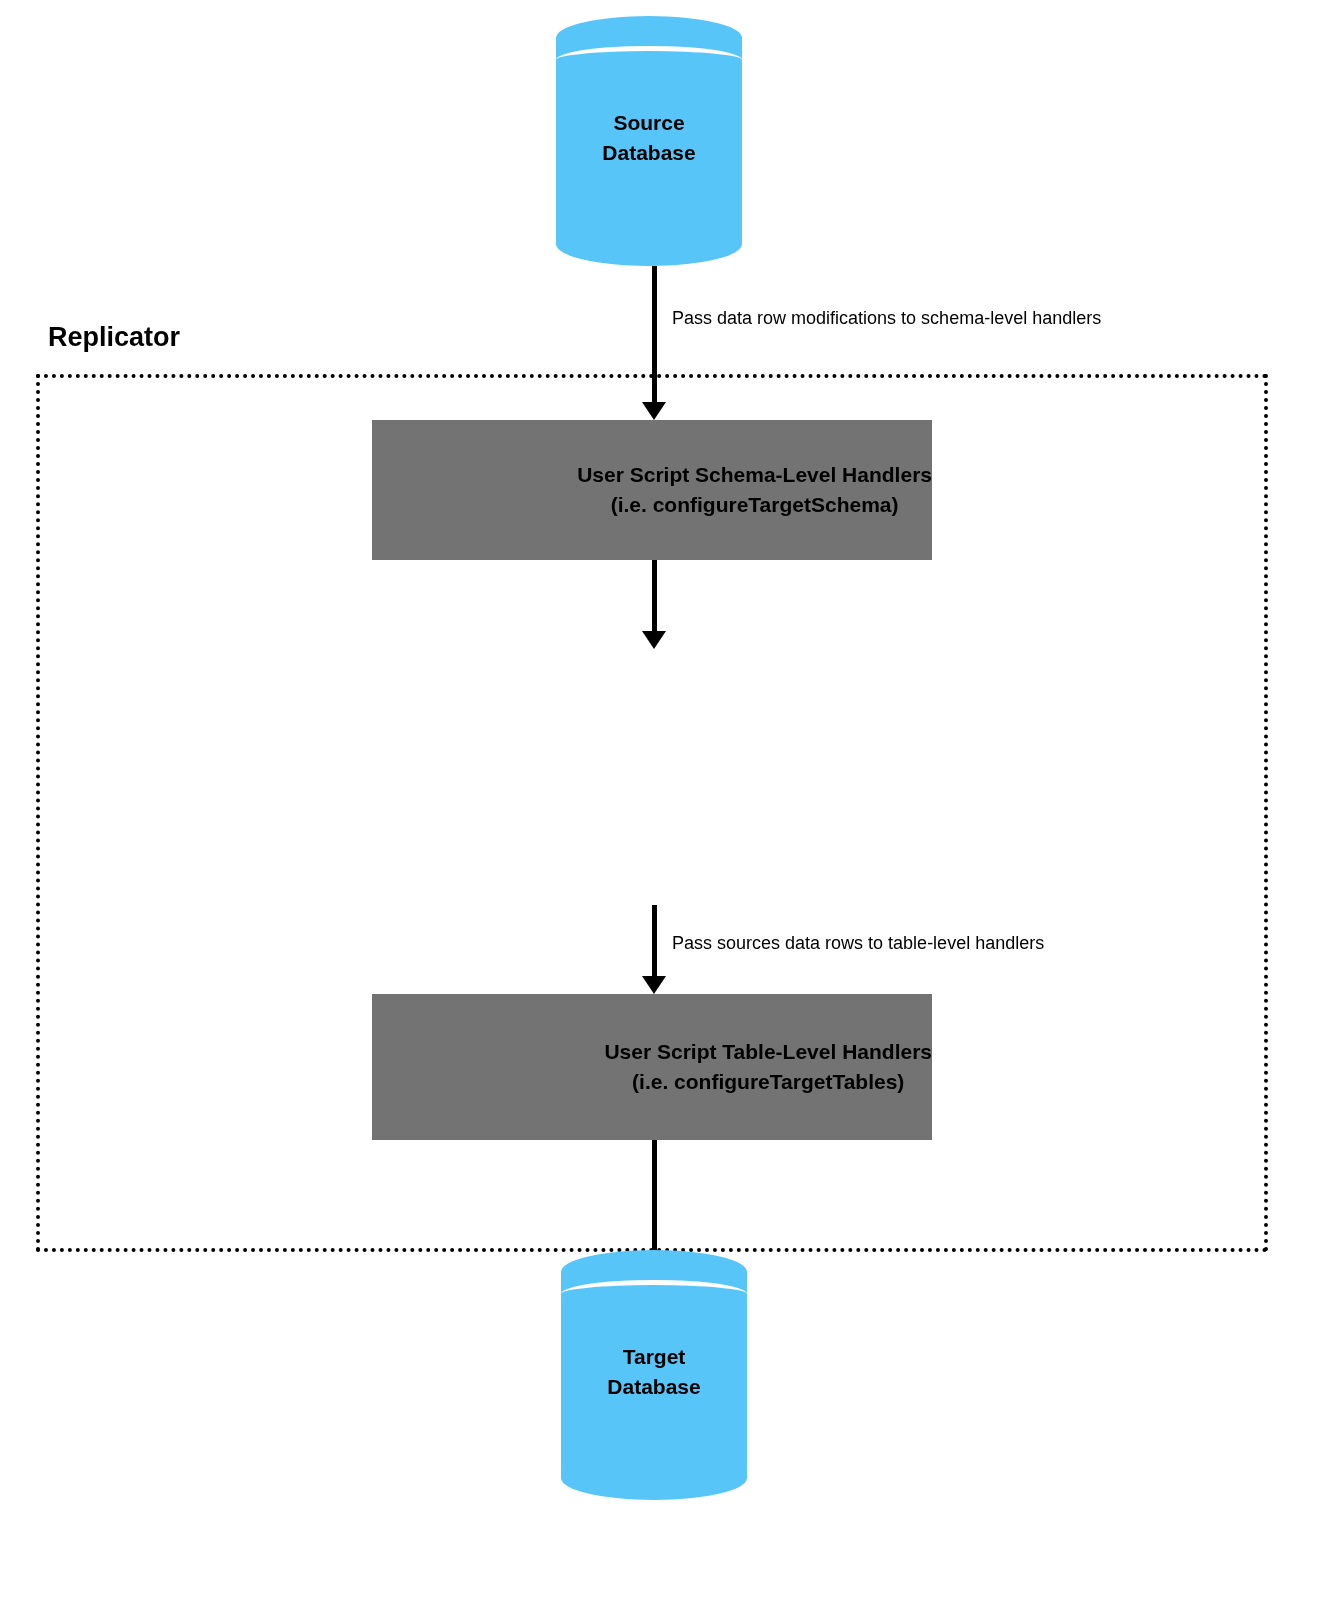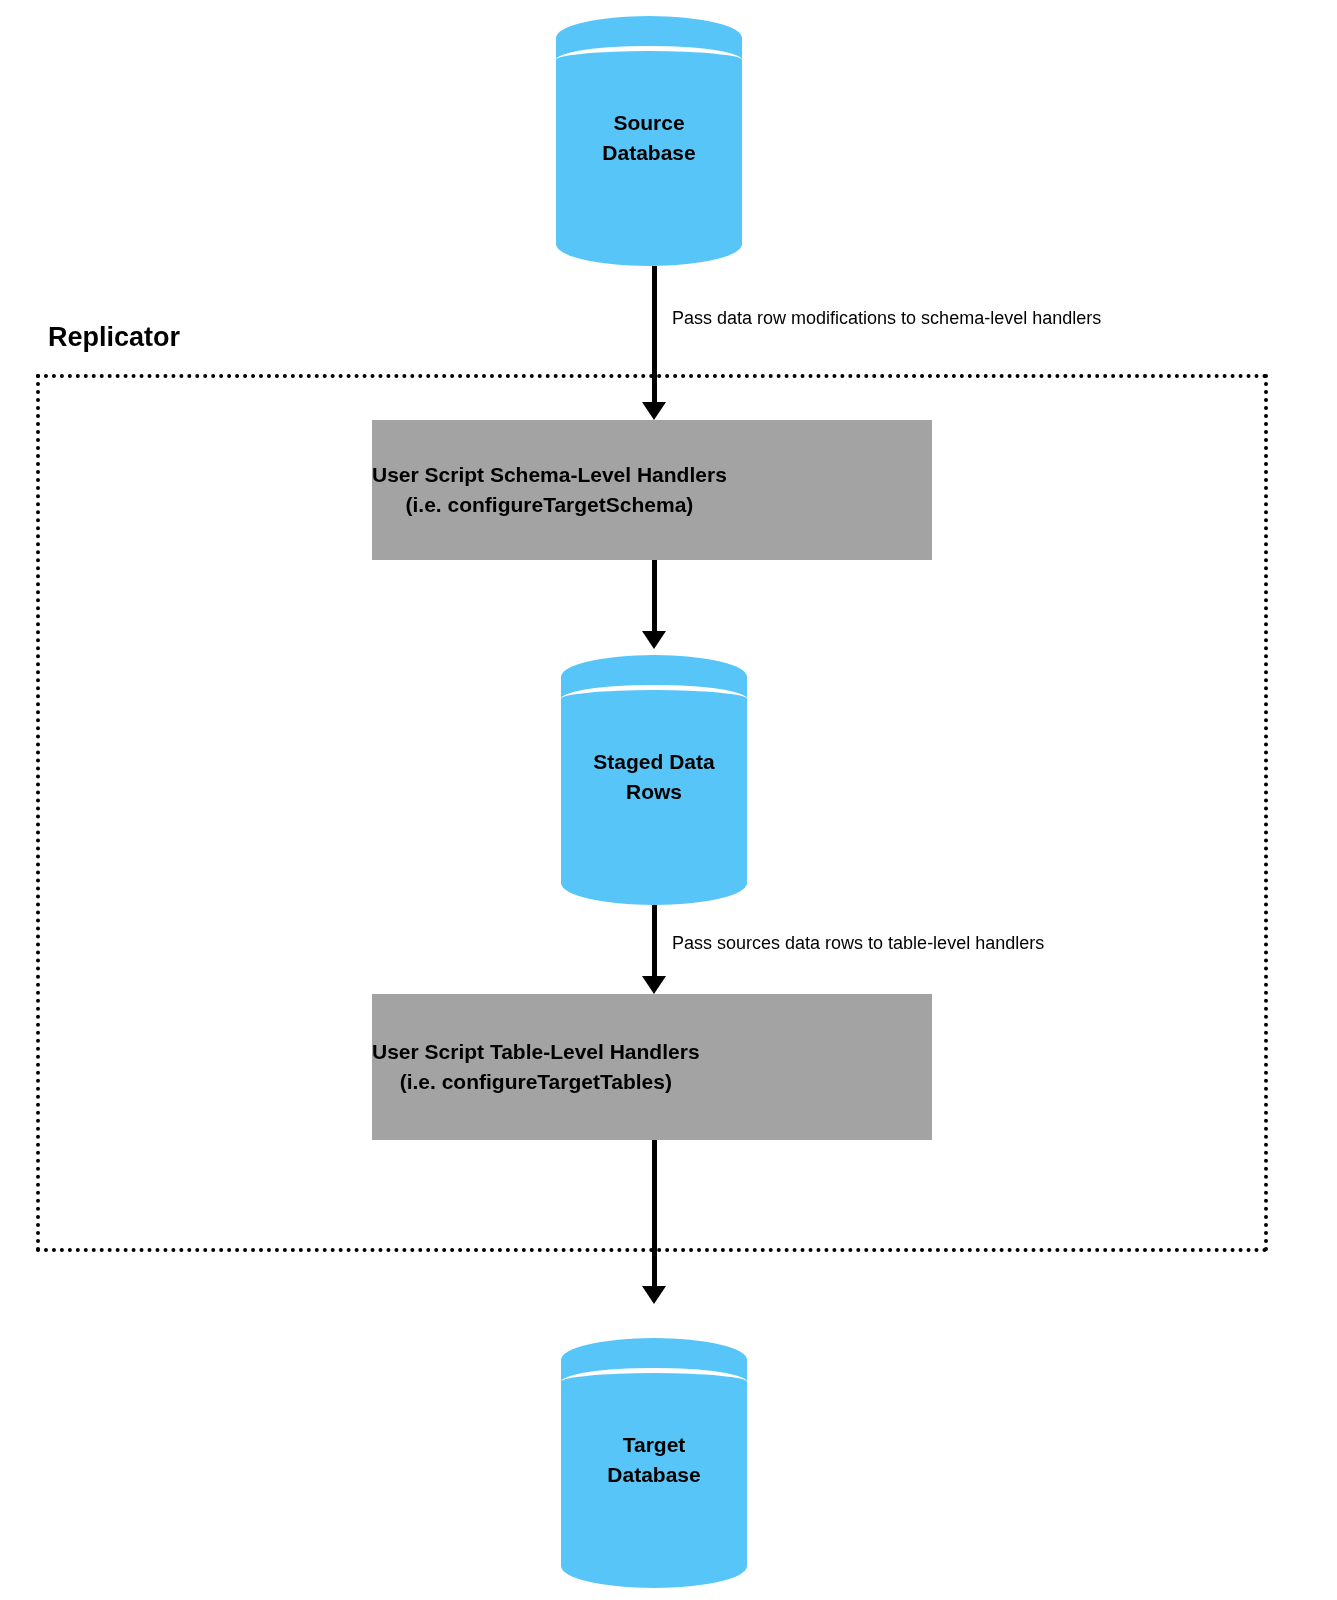--- a/index.html
+++ b/index.html
@@ -72,24 +72,24 @@
     font-size: 21px;
     line-height: 1.45;
     color: #000;
     z-index: 3;
     white-space: pre-line;
   }
 
   
   .proc-box {
     position: absolute;
-    background: #a3a3a3;
+    background: #737373;
     display: flex;
     align-items: center;
-    justify-content: flex-start;
+    justify-content: flex-end;
     text-align: center;
     font-weight: bold;
     font-size: 21px;
     line-height: 1.45;
     color: #000;
     white-space: pre-line;
     box-sizing: border-box;
   }
 
   
@@ -150,42 +150,34 @@
   <div class="edge-label" style="left:672px; top:305px; width:640px;">Pass data row modifications to schema-level handlers</div>
 
   <div class="proc-box" style="left:372px; top:420px; width:560px; height:140px;">
     <span>User Script Schema-Level Handlers
 (i.e. configureTargetSchema)</span>
   </div>
 
   <div class="arrow-line" style="left:652px; top:560px; height:78px;"></div>
   <div class="arrow-head" style="left:642px; top:631px;"></div>
 
-  <div class="cylinder" style="left:561px; top:655px; width:186px; height:250px;">
-    <div class="cyl-bottom"></div>
-    <div class="cyl-body"></div>
-    <div class="cyl-top"></div>
-    <div class="cyl-band"></div>
-    <div class="cyl-label" style="top:92px;">Staged Data
-Rows</div>
-  </div>
 
   <div class="arrow-line" style="left:652px; top:905px; height:78px;"></div>
   <div class="arrow-head" style="left:642px; top:976px;"></div>
   <div class="edge-label" style="left:672px; top:930px; width:580px;">Pass sources data rows to table-level handlers</div>
 
   <div class="proc-box" style="left:372px; top:994px; width:560px; height:146px;">
     <span>User Script Table-Level Handlers
 (i.e. configureTargetTables)</span>
   </div>
 
   <div class="arrow-line" style="left:652px; top:1140px; height:152px;"></div>
   <div class="arrow-head" style="left:642px; top:1286px;"></div>
 
-  <div class="cylinder" style="left:561px; top:1338px; width:186px; height:250px;">
+  <div class="cylinder" style="left:561px; top:1250px; width:186px; height:250px;">
     <div class="cyl-bottom"></div>
     <div class="cyl-body"></div>
     <div class="cyl-top"></div>
     <div class="cyl-band"></div>
     <div class="cyl-label" style="top:92px;">Target
 Database</div>
   </div>
 
 </div>
 

